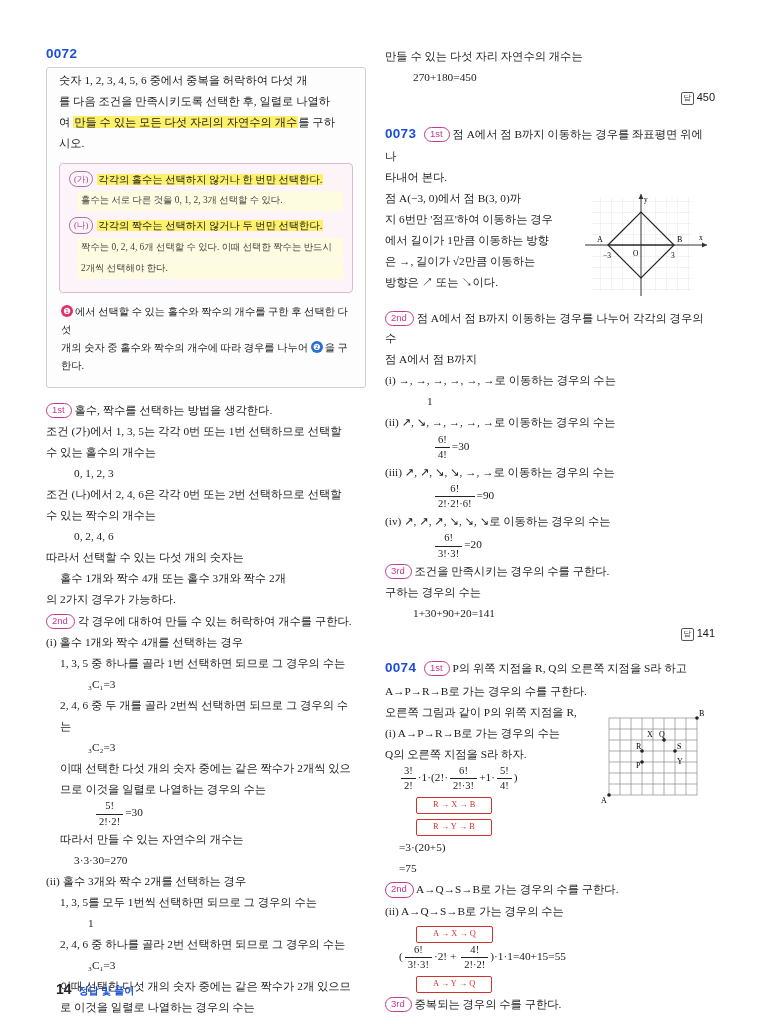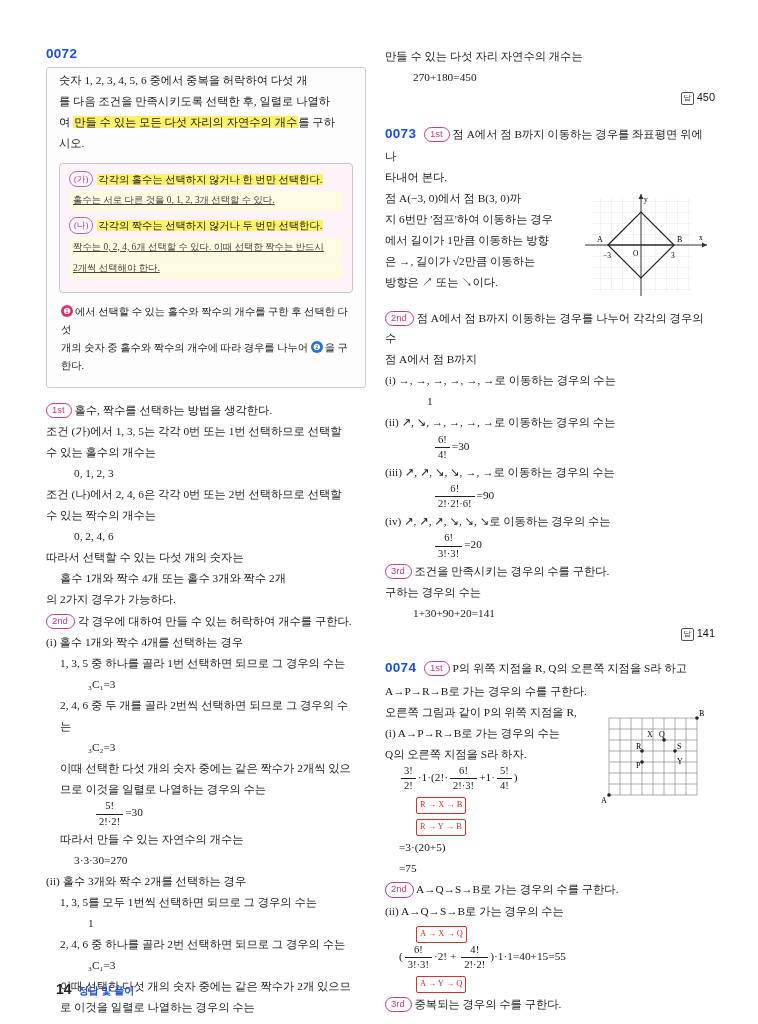--- a/index.html
+++ b/index.html
@@ -60,25 +60,24 @@
     border-radius:4px;
     padding:7px 9px;
     margin-top:9px;
     font-size:10.3px;
     line-height:1.7;
   }
   .sub-note{
     background:#fdfbe0;
     display:block;
     padding:2px 4px;
-    margin:3px 0 6px 0;
+    margin:3px 0 6px 8px;
     font-size:9.4px;
     color:#444;
-    border-radius:6px;
-    text-decoration:underline;
+    border-radius:0;
   }
   .tag{
     display:inline-block;
     border:1px solid #b76fa8;
     border-radius:8px;
     font-size:8.6px;
     padding:0 4px;
     color:#a14a8e;
     margin-right:4px;
     vertical-align:1px;
@@ -133,21 +132,21 @@
     display:flex;align-items:baseline;gap:7px;
   }
   .footer .pg{font-size:14px;font-weight:bold;color:#222;}
   .footer .lbl{font-size:10px;color:#1b4fd8;font-weight:bold;}
 
   
   .fig{float:right;margin:2px 0 4px 8px;}
   .clearfix::after{content:"";display:block;clear:both;}
   .redbox{
     display:inline-block;border:1px solid #d0322f;color:#d0322f;
-    font-size:8.4px;border-radius:2px;padding:0 3px;margin-left:3px;
+    font-size:8.4px;border-radius:2px;padding:0 16px;margin-left:3px;
   }
 </style>
 </head>
 <body>
 
 <div class="page">
 <div class="cols">
 
   <div class="col left">
 

